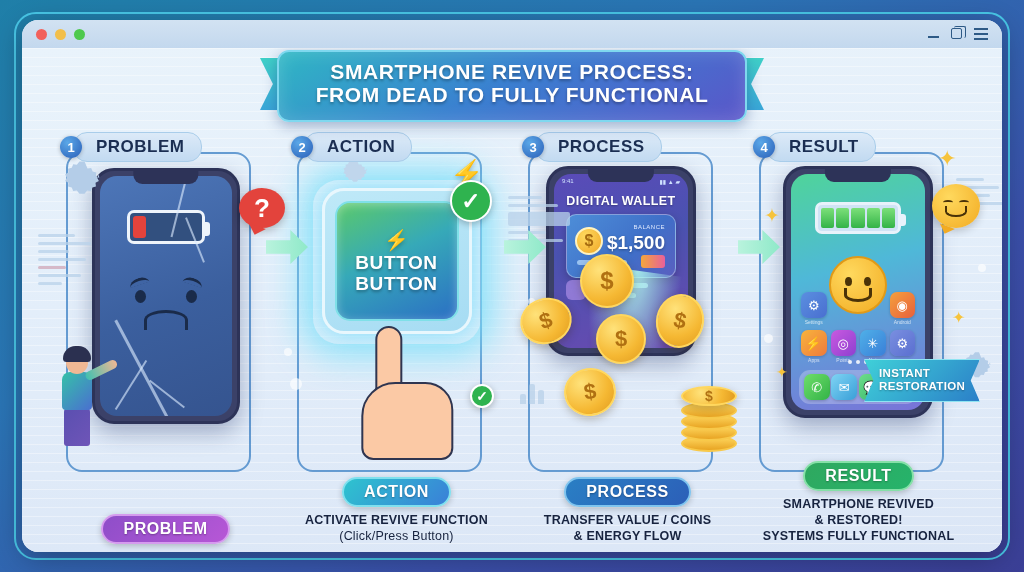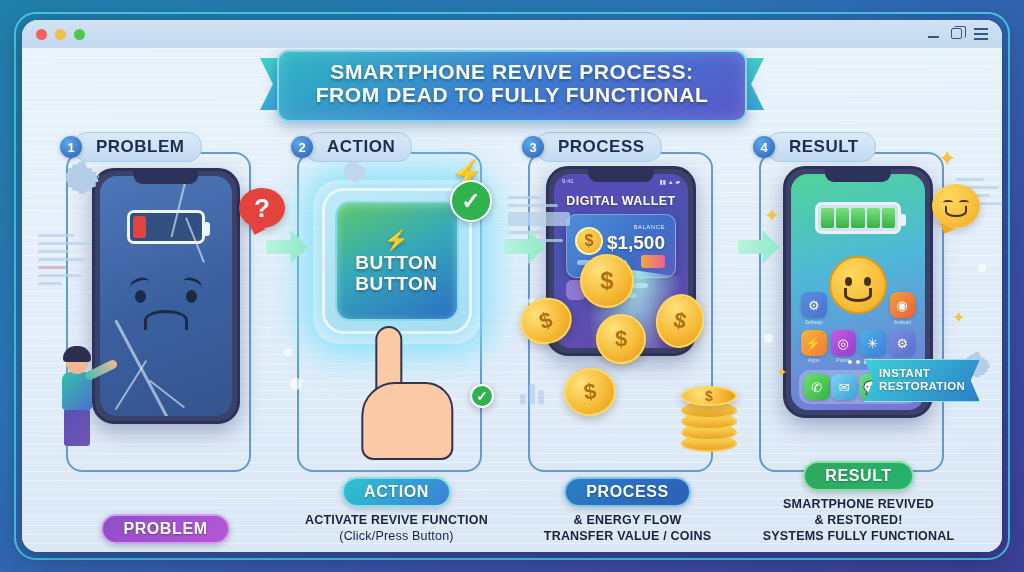--- a/index.html
+++ b/index.html
@@ -472,22 +472,22 @@
               <i style="bottom:11px"></i>
               <i style="bottom:22px"></i>
             <i style="bottom:33px;display:flex;align-items:center;justify-content:center;"></i>
           </div>
           <span class="coin" style="right:6px;bottom:48px;width:56px;height:20px;font-size:14px;">$</span>
         </div>
 
         <div class="foot">
           <span class="pill process">PROCESS</span>
           <div class="cap">
+            <div>TRANSFER VALUE / COINS</div>
             <div>&amp; ENERGY FLOW</div>
-            <div>TRANSFER VALUE / COINS</div>
           </div>
         </div>
       </div>
 
       <div class="col">
         <div class="bracket"></div>
         <div class="hdr">
           <span class="num">4</span>
           <span class="hdr-pill">RESULT</span>
         </div>

